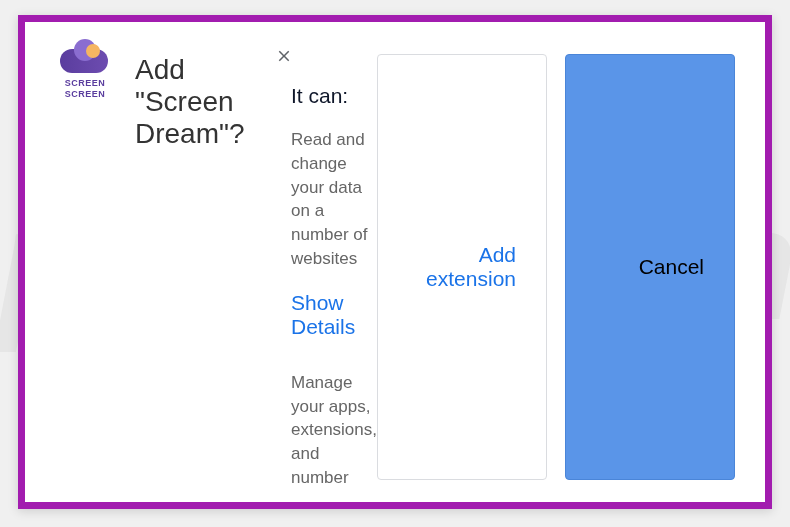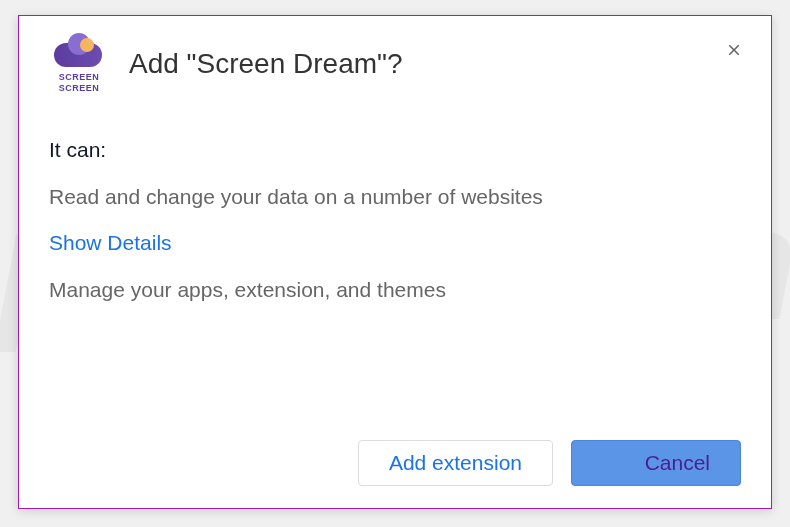--- a/index.html
+++ b/index.html
@@ -29,26 +29,26 @@
       font-style: italic;
       pointer-events: none;
     }
     .dialog {
       position: absolute;
       left: 18px;
       top: 15px;
       right: 18px;
       bottom: 18px;
       background: #ffffff;
-      border: 1px solid #a21caf;
+      border: 7px solid #a21caf;
       box-shadow: 0 2px 10px rgba(0,0,0,0.15);
       z-index: 1;
       padding: 22px 30px 22px 30px;
       display: flex;
-      flex-direction: column;
+      flex-direction: row;
     }
     .dialog-header {
       display: flex;
       align-items: flex-start;
       gap: 20px;
       position: relative;
     }
     .extension-icon {
       width: 60px;
       height: 60px;
@@ -123,30 +123,30 @@
     .permissions-section {
       margin-top: 40px;
       flex: 1;
     }
     .it-can {
       font-size: 21px;
       color: #0f172a;
       margin-bottom: 20px;
     }
     .permission-item {
-      font-size: 21px;
+      font-size: 17px;
       color: #666;
       margin-bottom: 20px;
       line-height: 1.4;
     }
     .show-details {
       font-size: 21px;
       color: #1a73e8;
       cursor: pointer;
-      margin-bottom: 20px;
+      margin-bottom: 32px;
       display: inline-block;
     }
     .dialog-footer {
       display: flex;
       justify-content: flex-end;
       gap: 18px;
       padding-top: 10px;
     }
     .btn {
       padding: 10px 30px;
@@ -158,21 +158,21 @@
       text-align: right;
     }
     .btn-secondary {
       background: #fff;
       color: #1a73e8;
       border: 1px solid #dadce0;
       font-weight: 500;
     }
     .btn-primary {
       background: #5a95e8;
-      color: #4c1d95;
+      color: #000000;
       border: 1px solid #4a85d8;
       font-weight: 500;
     }
   </style>
 </head>
 <body>
 
 <div class="watermark">pcrisk.com</div>
 
 <div class="dialog">
@@ -189,20 +189,20 @@
       <svg viewBox="0 0 24 24">
         <path d="M19 6.41L17.59 5 12 10.59 6.41 5 5 6.41 10.59 12 5 17.59 6.41 19 12 13.41 17.59 19 19 17.59 13.41 12z" fill="#5f6368"></path>
       </svg>
     </div>
   </div>
 
   <div class="permissions-section">
     <div class="it-can">It can:</div>
     <div class="permission-item">Read and change your data on a number of websites</div>
     <span class="show-details">Show Details</span>
-    <div class="permission-item">Manage your apps, extension, and themes</div>
+    <div class="permission-item">Manage your apps, extensions, and number</div>
   </div>
 
   <div class="dialog-footer">
     <button class="btn btn-secondary">Add extension</button>
     <button class="btn btn-primary">Cancel</button>
   </div>
 </div>
 
 </body></html>

